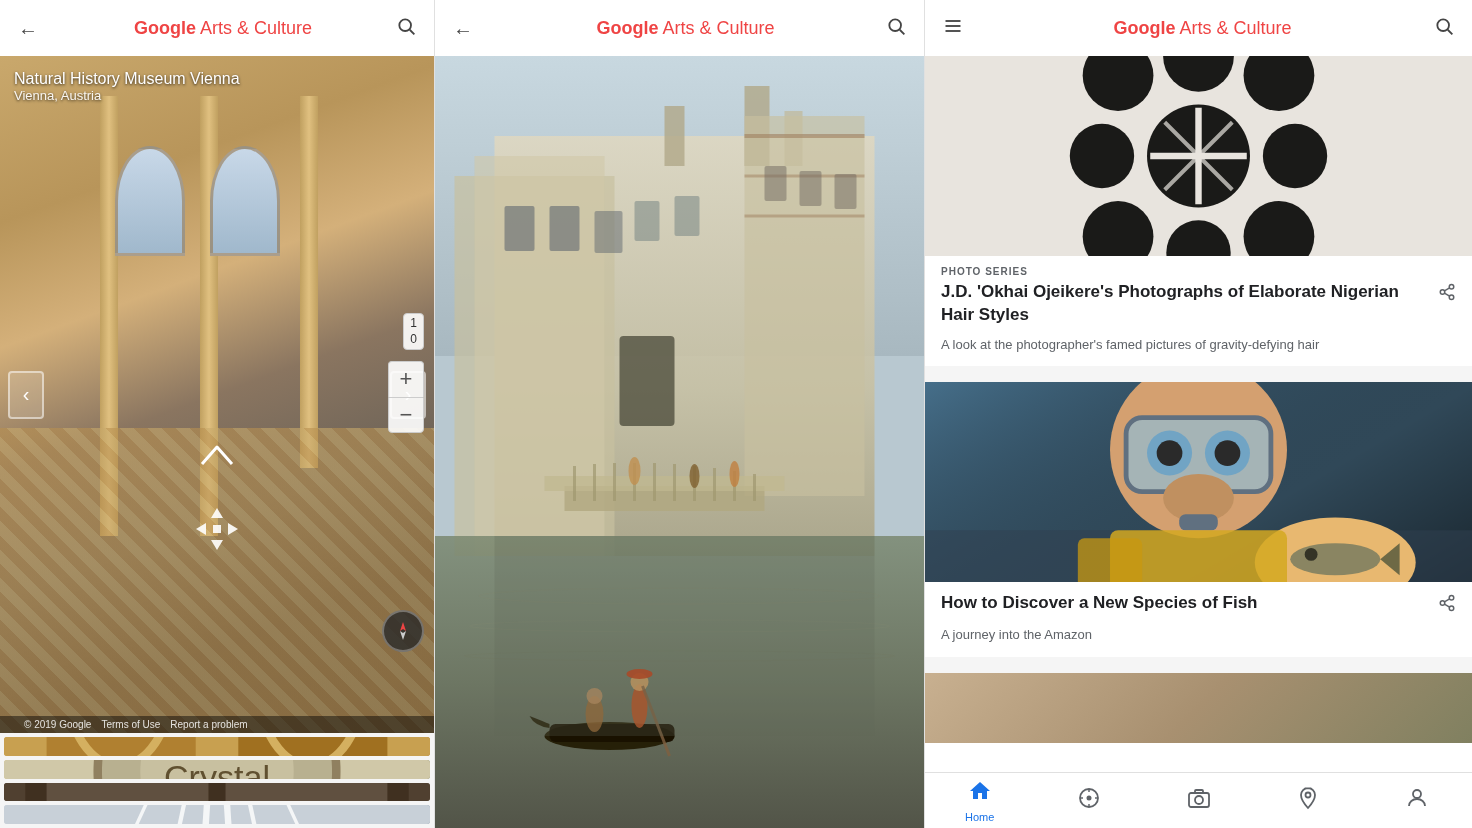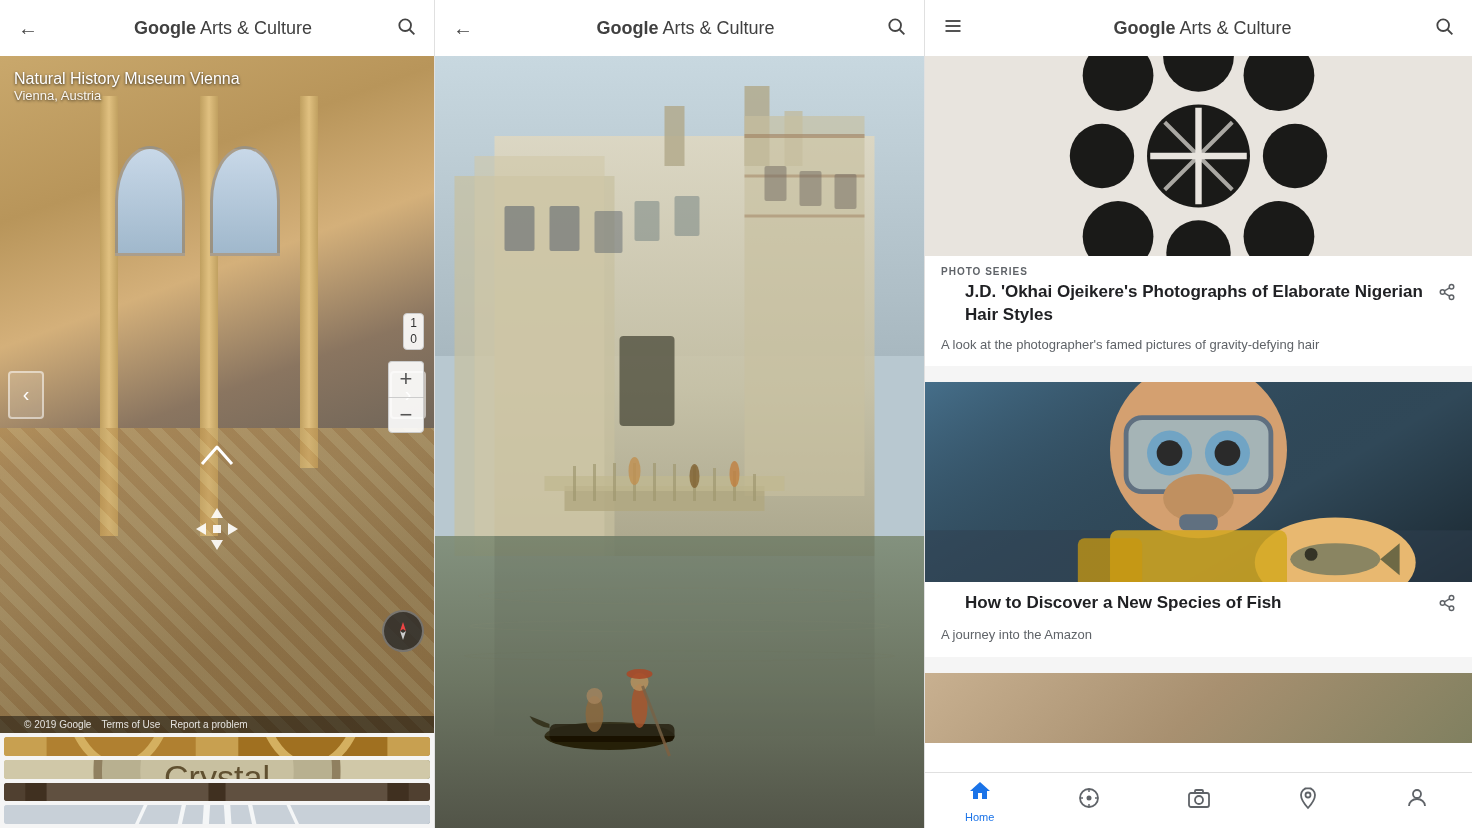--- a/index.html
+++ b/index.html
@@ -40,21 +40,21 @@
       color: #444;
       margin-right: 12px;
       width: 32px;
       text-align: center;
     }
     .header-title {
       flex: 1;
       text-align: center;
       font-size: 18px;
       font-weight: 400;
-      color: #404040;
+      color: #ef4444;
     }
     .header-title .bold { font-weight: 700; }
     .header-search {
       font-size: 20px;
       color: #444;
       cursor: pointer;
       width: 32px;
       text-align: center;
     }
     .header-menu {
@@ -311,21 +311,20 @@
       color: #5f6368;
       text-transform: uppercase;
       font-weight: 600;
       margin-bottom: 4px;
     }
     .article-title-row {
       display: flex;
       align-items: flex-start;
       justify-content: space-between;
       gap: 8px;
-      margin-left: 24px;
     }
     .article-title {
       font-size: 17px;
       font-weight: 600;
       color: #202124;
       line-height: 1.35;
       flex: 1;
     }
     .share-btn {
       color: #5f6368;

